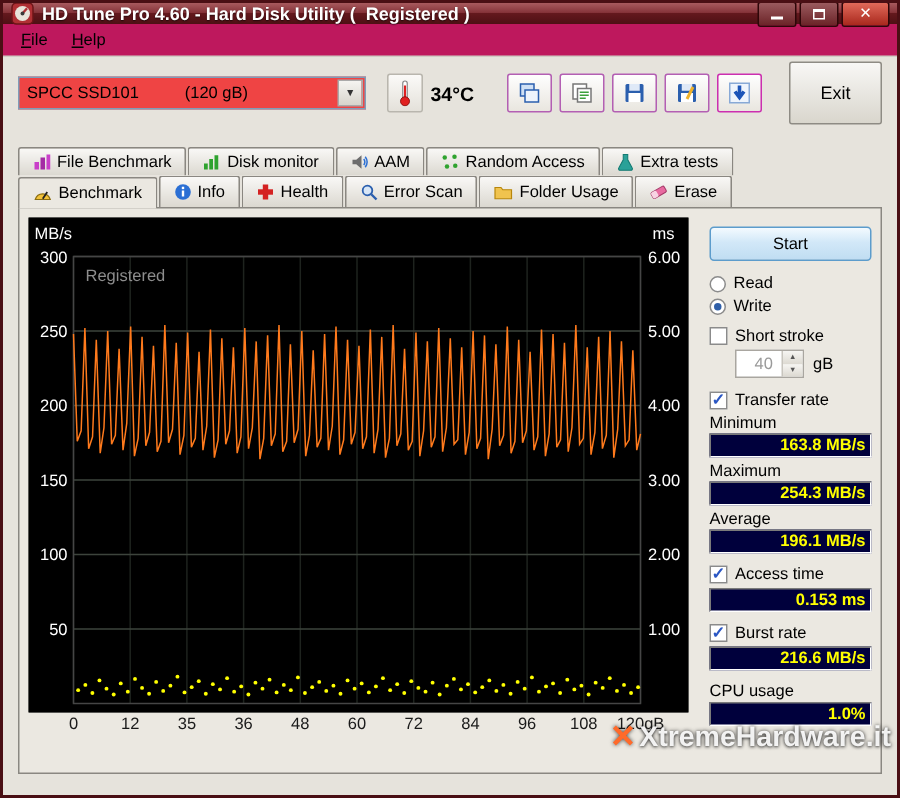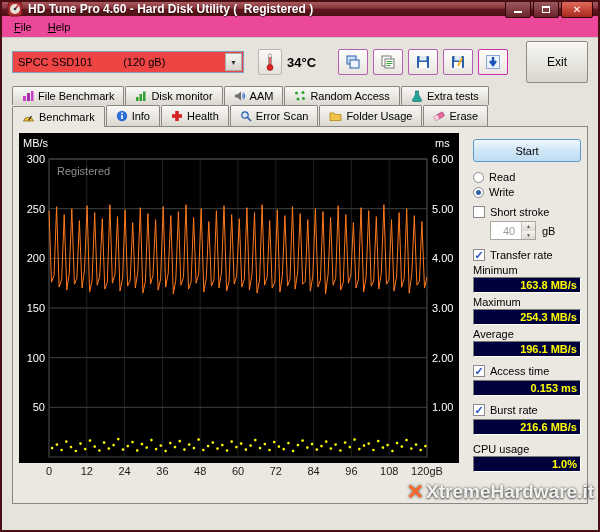--- a/index.html
+++ b/index.html
@@ -13,42 +13,42 @@
     background:linear-gradient(180deg,#a85a5e 0%, #86343a 45%, #63181d 50%, #4e1014 100%); color:#fff; }
   .titlebar .title { font-size:12px; font-weight:bold; white-space:pre; text-shadow:0 1px 1px rgba(0,0,0,.6); }
   .tb-buttons { margin-left:auto; display:flex; gap:2px; }
   .tb-btn { width:26px; height:17px; display:flex; align-items:center; justify-content:center;
     border:1px solid #2e0608; border-radius:2px; background:linear-gradient(180deg,#9a5a5e,#6b2327); color:#fff; font-size:10px; cursor:pointer; }
   .tb-btn.close { background:linear-gradient(180deg,#e06a5a,#a8271c); width:32px; }
   .min-glyph { width:8px; height:7px; border-bottom:2px solid #fff; }
   .max-glyph { width:8px; height:7px; border:1px solid #fff; border-top:2px solid #fff; }
 
   
-  .menubar { height:22px; display:flex; align-items:center; padding:0 4px; background:#ec4899; border-bottom:1px solid #cfccc4; }
+  .menubar { height:22px; display:flex; align-items:center; padding:0 4px; background:#be185d; border-bottom:1px solid #cfccc4; }
   .menu-item { padding:3px 8px; cursor:default; }
   .menu-item::first-letter { text-decoration:underline; }
 
   
   .toolbar { height:48px; display:flex; align-items:center; padding:0 10px; gap:8px; }
   .combo { width:232px; height:22px; border:1px solid #7f9db9; background:#ef4444; display:flex; align-items:center; position:relative; padding-left:5px; }
   .combo .combo-text { white-space:pre; }
   .combo .drop { position:absolute; right:1px; top:1px; bottom:1px; width:17px; background:linear-gradient(#f5f4f1,#d8d5cd);
     border:1px solid #aaa; display:flex; align-items:center; justify-content:center; font-size:7px; color:#333; }
   .temp-wrap { display:flex; align-items:center; gap:5px; margin-left:6px; }
   .temp-icon-box { width:24px; height:26px; border:1px solid #b9b6ae; border-radius:2px; background:linear-gradient(#fbfaf8,#e4e1da); display:flex; align-items:center; justify-content:center; }
   .temp-text { font-size:13px; font-weight:bold; }
   .tool-btns { display:flex; gap:5px; margin-left:14px; }
   .tbtn { width:30px; height:26px; border:1px solid #b35fb3; border-radius:2px; background:linear-gradient(#fefefe,#e9e6df); display:flex; align-items:center; justify-content:center; cursor:pointer; }
   .tbtn.accent { border-color:#cc2fb0; }
   .exit-btn { margin-left:auto; width:62px; height:42px; border:1px solid #8e8b84; border-radius:2px;
     background:linear-gradient(#f8f7f5,#d9d6cd); font-family:inherit; font-size:12px; cursor:pointer; }
 
   
   .tabs-row { display:flex; padding:0 10px; align-items:flex-end; }
-  .tabs-row.row1 { margin-top:0; }
+  .tabs-row.row1 { margin-top:12px; }
   .tab { height:19px; display:inline-flex; align-items:center; gap:4px; padding:0 9px; margin-right:1px;
     border:1px solid #8a8781; border-bottom:none; border-radius:2px 2px 0 0;
     background:linear-gradient(#f9f8f6,#dbd8d0); cursor:pointer; white-space:nowrap; }
   .tabs-row.row2 .tab { height:21px; }
   .tab.active { height:24px; background:#ebe8e1; position:relative; z-index:3; margin-bottom:-1px; }
 
   
   .page { margin:0 10px; border:1px solid #8a8781; background:#ebe8e1; height:378px; position:relative; z-index:2; padding:6px; display:flex; }
 
   .chart-col { width:446px; }
@@ -369,21 +369,21 @@
           <circle cx="387.5" cy="307.1" r="1.3" fill="#ffff00"></circle>
           <circle cx="392.3" cy="315.6" r="1.3" fill="#ffff00"></circle>
           <circle cx="397.0" cy="311.6" r="1.3" fill="#ffff00"></circle>
           <circle cx="401.7" cy="317.0" r="1.3" fill="#ffff00"></circle>
           <circle cx="406.4" cy="313.1" r="1.3" fill="#ffff00"></circle>
           <polyline points="30.0,77.7 32.5,149.2 35.1,142.2 37.6,73.7 40.1,154.1 42.7,146.2 45.2,81.6 47.8,157.1 50.3,140.2 52.8,75.7 55.4,151.2 57.9,145.2 60.4,87.6 63.0,155.1 65.5,137.3 68.1,72.7 70.6,159.1 73.1,147.2 75.7,79.6 78.2,152.2 80.7,143.2 83.3,85.6 85.8,156.1 88.3,149.2 90.9,71.7 93.4,150.2 96.0,141.2 98.5,83.6 101.0,158.1 103.6,145.2 106.1,76.7 108.6,153.1 111.2,147.2 113.7,89.6 116.3,155.1 118.8,139.2 121.3,74.7 123.9,160.1 126.4,148.2 128.9,80.6 131.5,151.2 134.0,142.2 136.6,86.6 139.1,157.1 141.6,146.2 144.2,73.7 146.7,154.1 149.2,140.2 151.8,82.6 154.3,161.1 156.8,147.2 159.4,78.6 161.9,152.2 164.5,144.2 167.0,71.7 169.5,156.1 172.1,149.2 174.6,84.6 177.1,150.2 179.7,141.2 182.2,75.7 184.8,159.1 187.3,145.2 189.8,88.6 192.4,153.1 194.9,147.2 197.4,77.7 200.0,155.1 202.5,139.2 205.0,72.7 207.6,158.1 210.1,148.2 212.7,81.6 215.2,151.2 217.7,143.2 220.3,85.6 222.8,154.1 225.3,146.2 227.9,74.7 230.4,157.1 233.0,141.2 235.5,79.6 238.0,160.1 240.6,147.2 243.1,71.7 245.6,152.2 248.2,144.2 250.7,87.6 253.2,155.1 255.8,149.2 258.3,76.7 260.9,159.1 263.4,142.2 265.9,82.6 268.5,153.1 271.0,146.2 273.5,73.7 276.1,156.1 278.6,140.2 281.2,80.6 283.7,151.2 286.2,148.2 288.8,86.6 291.3,158.1 293.8,143.2 296.4,75.7 298.9,154.1 301.4,147.2 304.0,78.6 306.5,161.1 309.1,141.2 311.6,84.6 314.1,152.2 316.7,145.2 319.2,72.7 321.7,157.1 324.3,149.2 326.8,81.6 329.4,150.2 331.9,142.2 334.4,89.6 337.0,155.1 339.5,146.2 342.0,74.7 344.6,159.1 347.1,144.2 349.7,77.7 352.2,153.1 354.7,148.2 357.3,83.6 359.8,156.1 362.3,140.2 364.9,71.7 367.4,151.2 369.9,147.2 372.5,86.6 375.0,158.1 377.6,143.2 380.1,79.6 382.6,154.1 385.2,145.2 387.7,75.7 390.2,160.1 392.8,141.2 395.3,82.6 397.9,152.2 400.4,148.2 402.9,88.6 405.5,155.1 408.0,144.2" fill="none" stroke="#ff7a1c" stroke-width="1"></polyline>
         </svg>
       <div class="x-labels" id="x-labels">
           <span style="left: 30px;">0</span>
           <span style="left: 67.8px;">12</span>
-          <span style="left: 105.6px;">24</span>
+          <span style="left: 105.6px;">35</span>
           <span style="left: 143.4px;">36</span>
           <span style="left: 181.2px;">48</span>
           <span style="left: 219px;">60</span>
           <span style="left: 256.8px;">72</span>
           <span style="left: 294.6px;">84</span>
           <span style="left: 332.4px;">96</span>
           <span style="left: 370.2px;">108</span>
           <span style="left: 408px;">120gB</span>
         </div>
     </div>

